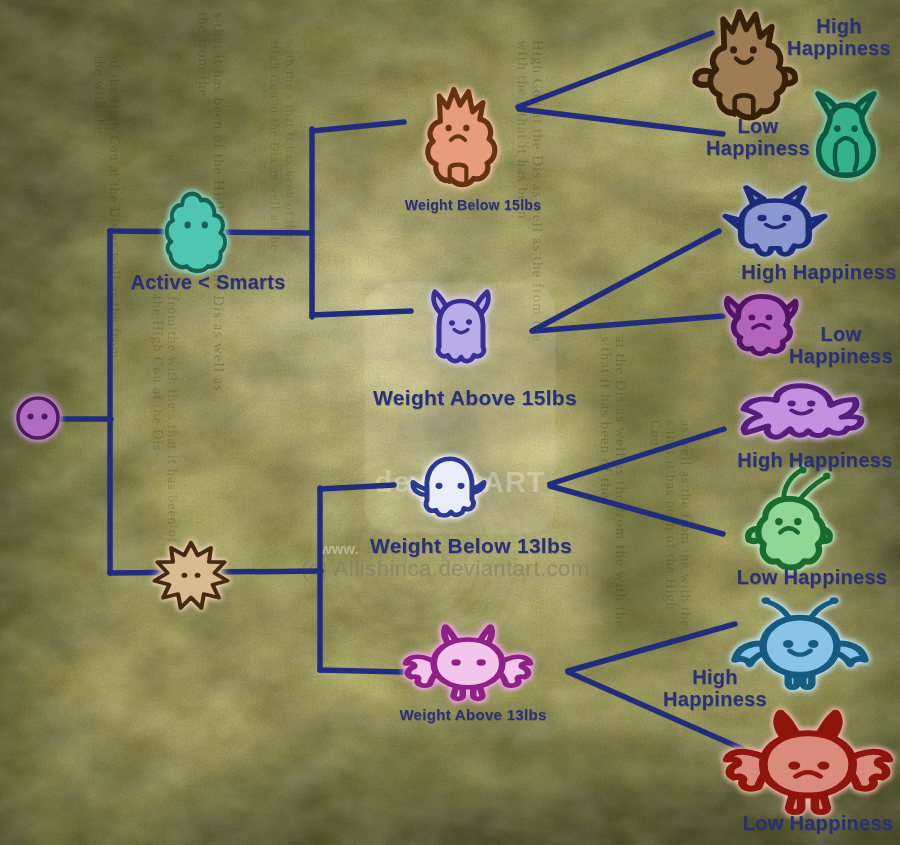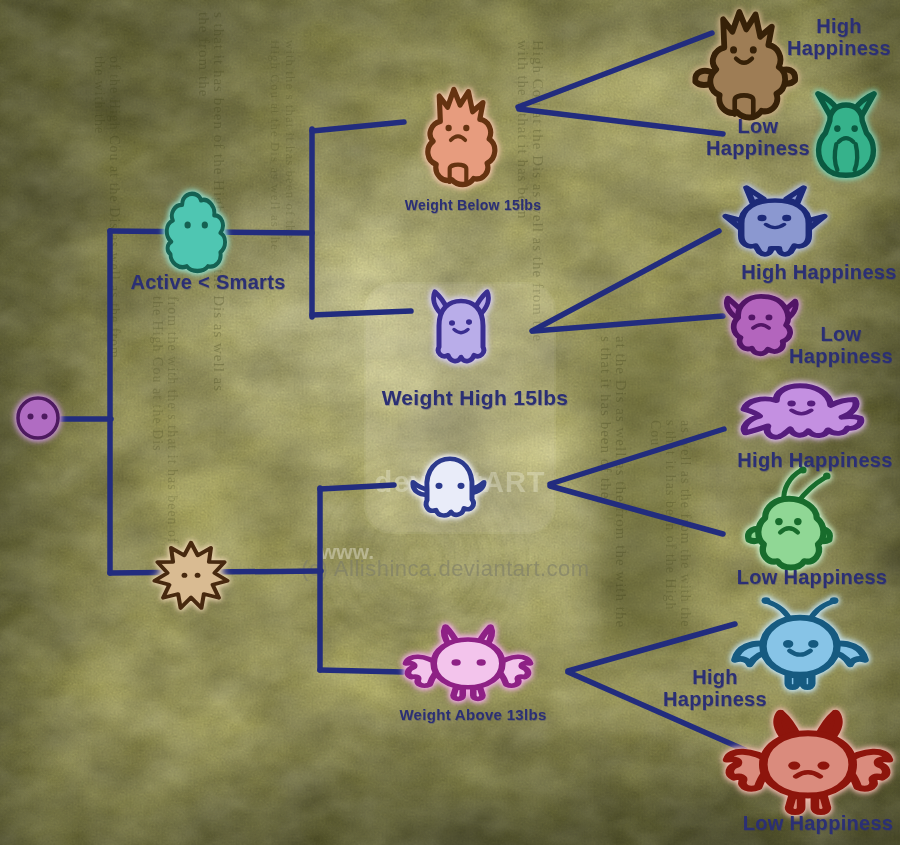--- a/index.html
+++ b/index.html
@@ -28,21 +28,21 @@
   .grain{left:0;top:0;width:900px;height:845px;pointer-events:none;}
   .gA{mix-blend-mode:multiply;opacity:.34;}
   .gB{mix-blend-mode:multiply;opacity:.20;}
   .gC{mix-blend-mode:screen;opacity:.22;}
   .news{writing-mode:vertical-rl;font-family:"Liberation Serif",serif;color:#3c3e18;
         filter:blur(0.6px);letter-spacing:1px;line-height:15px;overflow:hidden;pointer-events:none;}
   .wm-box{left:366px;top:284px;width:188px;height:248px;border-radius:26px;
         background:rgba(252,250,235,0.12);box-shadow:0 0 0 2px rgba(252,250,235,0.08);}
   .wm-logo{left:0;right:0;top:182px;text-align:center;font-weight:700;font-size:29px;
         color:rgba(250,248,235,0.30);letter-spacing:1px;}
-  .wm-www{left:320px;top:540px;font-size:21px;font-weight:700;color:rgba(240,238,225,0.42);}
+  .wm-www{left:320px;top:540px;font-size:15px;font-weight:700;color:rgba(240,238,225,0.42);}
   .wm-credit{left:288px;top:556px;width:315px;text-align:center;font-size:22px;
         color:rgba(125,124,104,0.62);letter-spacing:0.5px;}
   .lbl{color:var(--text,#2b2f74);font-weight:700;text-align:center;white-space:pre-line;
        letter-spacing:0.3px;line-height:1.08;
        text-shadow:0.6px 0.6px 0 rgba(43,47,116,0.30);}
   .mon svg{width:100%;height:100%;overflow:visible;}
   #connectors{left:0;top:0;}
   #connectors path{stroke:var(--line,#222c7e);stroke-width:5.5;stroke-linecap:round;fill:none;}
 </style>
 </head>
@@ -267,21 +267,22 @@
         <path d="M41,73 L39,83 C39,88 46,88 46,83 L46,74 Z" fill="#da8b7d" stroke="#8d150c" stroke-width="5" stroke-linejoin="round"></path>
         <path d="M59,73 L61,83 C61,88 54,88 54,83 L54,74 Z" fill="#da8b7d" stroke="#8d150c" stroke-width="5" stroke-linejoin="round"></path>
         <circle cx="42" cy="48" r="3.5" fill="#8d150c"></circle>
         <circle cx="59" cy="48" r="3.5" fill="#8d150c"></circle>
         <path d="M43,57 Q50,50 57,57" fill="none" stroke="#8d150c" stroke-width="3.5" stroke-linecap="round"></path>
       </svg>
     </div>
 
   <div class="lbl" style="left:118px;top:272px;width:180px;font-size:20px">Active &lt; Smarts</div>
   <div class="lbl" style="left:362px;top:198px;width:222px;font-size:14px">Weight Below 15lbs</div>
-  <div class="lbl" style="left:364px;top:387px;width:222px;font-size:21px">Weight High 15lbs</div>
+  <div class="lbl" style="left:364px;top:387px;width:222px;font-size:21px">Weight Above 15lbs</div>
+  <div class="lbl" style="left:360px;top:535px;width:222px;font-size:21px">Weight Below 13lbs</div>
   <div class="lbl" style="left:362px;top:707px;width:222px;font-size:15px">Weight Above 13lbs</div>
   <div class="lbl" style="left:778px;top:16px;width:122px;font-size:20px">High
 Happiness</div>
   <div class="lbl" style="left:694px;top:116px;width:128px;font-size:20px">Low
 Happiness</div>
   <div class="lbl" style="left:740px;top:262px;width:158px;font-size:20px">High Happiness</div>
   <div class="lbl" style="left:780px;top:324px;width:122px;font-size:20px">Low
 Happiness</div>
   <div class="lbl" style="left:736px;top:450px;width:158px;font-size:20px">High Happiness</div>
   <div class="lbl" style="left:734px;top:567px;width:156px;font-size:20px">Low Happiness</div>

